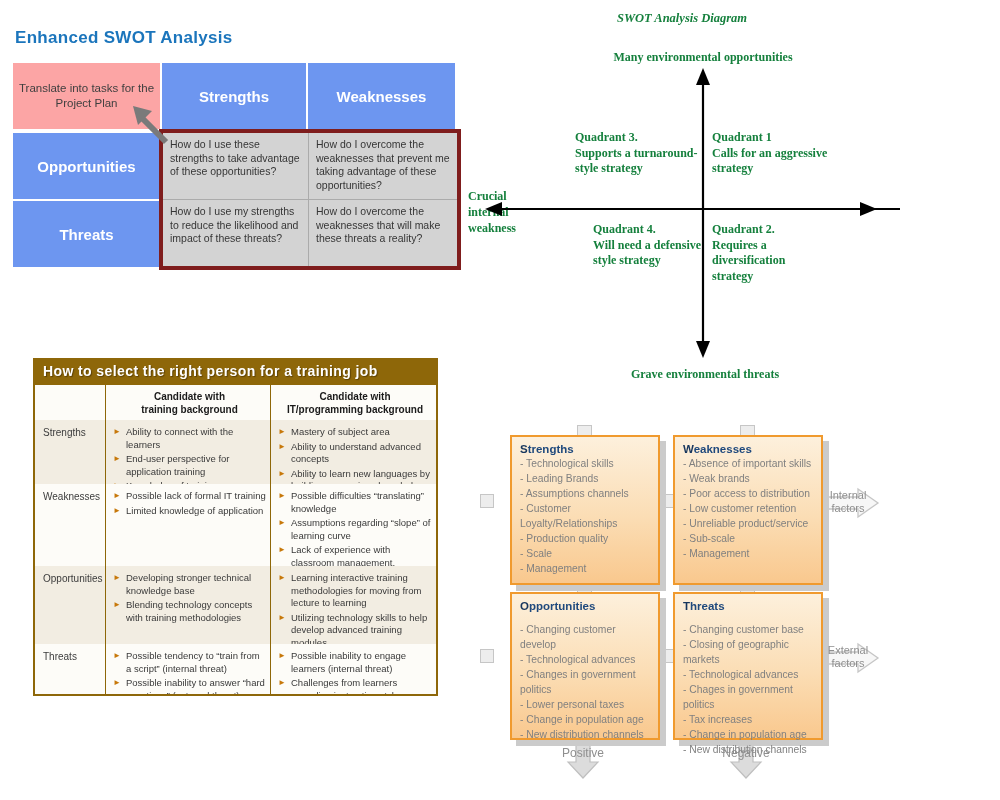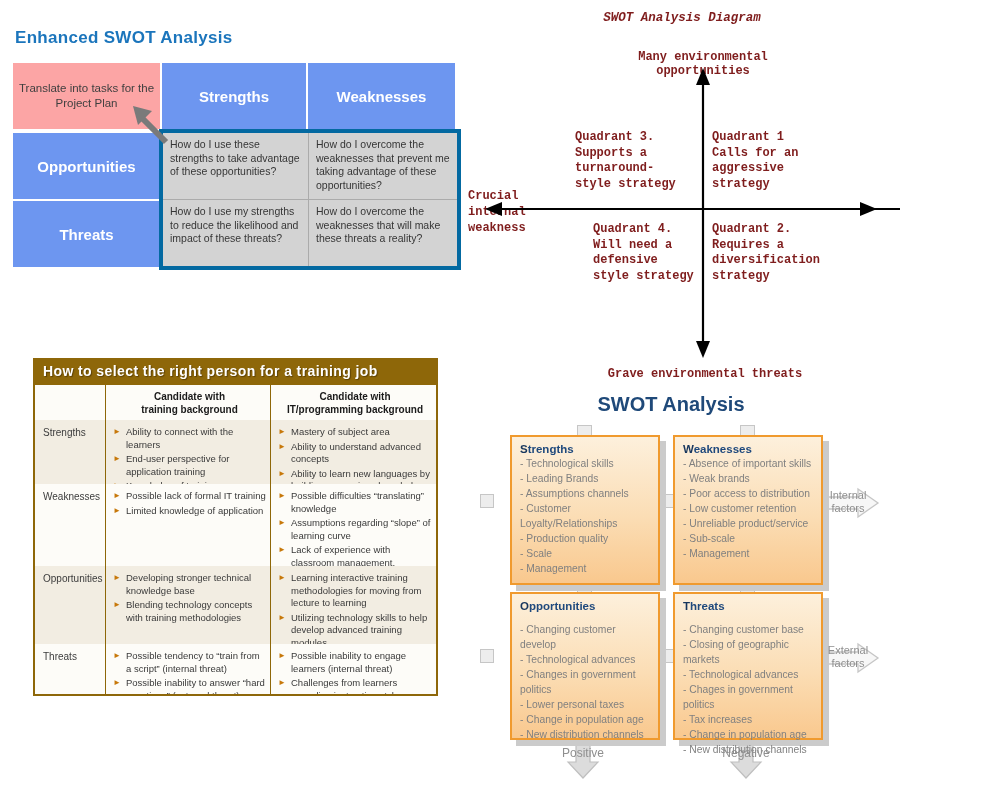--- a/index.html
+++ b/index.html
@@ -12,27 +12,27 @@
   .ea-title{left:15px;top:28px;font-size:17px;font-weight:bold;color:#1B75BC;letter-spacing:.3px;}
   .ea-cell{display:flex;align-items:center;justify-content:center;text-align:center;box-sizing:border-box;}
   .ea-corner{left:13px;top:63px;width:147px;height:66px;background:#fca5a5;color:#3F3F3F;
              font-size:11.5px;line-height:15px;padding:4px;}
   .ea-blue{background:#6D96F0;color:#fff;font-weight:bold;font-size:15px;}
   .ea-ch1{left:162px;top:63px;width:144px;height:66px;}
   .ea-ch2{left:308px;top:63px;width:147px;height:66px;}
   .ea-rh1{left:13px;top:133px;width:147px;height:66px;}
   .ea-rh2{left:13px;top:201px;width:147px;height:66px;}
   .ea-thick{left:159px;top:129px;width:302px;height:141px;box-sizing:border-box;
-            border:4px solid #0369a1;display:grid;grid-template-columns:145px 1fr;
+            border:4px solid #7f1d1d;display:grid;grid-template-columns:145px 1fr;
             grid-template-rows:1fr 1fr;gap:1px;background:#ABABAB;}
   .ea-q{background:#D3D3D3;color:#363636;font-size:10.5px;line-height:13.5px;
         padding:5px 7px;overflow:hidden;}
 
   
-  .qd{font-family:Liberation Mono, monospace;color:#7f1d1d;}
+  .qd{font-family:Liberation Serif, serif;color:#15803d;}
   .qd-title{left:587px;top:11px;width:190px;text-align:center;font-size:12.5px;
             font-weight:bold;font-style:italic;}
   .qd-top{left:593px;top:50px;width:220px;text-align:center;font-size:12px;font-weight:600;}
   .qd-bottom{left:595px;top:367px;width:220px;text-align:center;font-size:12px;font-weight:600;}
   .qd-left{left:468px;top:188px;width:60px;font-size:12px;font-weight:600;line-height:16px;}
   .qd-right{left:882px;top:188px;width:70px;font-size:12px;font-weight:600;line-height:16px;}
   .qd-q{font-size:12px;font-weight:600;line-height:15.5px;}
   .qd-q3{left:575px;top:130px;width:125px;}
   .qd-q1{left:712px;top:130px;width:130px;}
   .qd-q4{left:593px;top:222px;width:110px;}
@@ -248,21 +248,20 @@
           <div class="ti">
               <span class="blt">►</span>
               <span class="tit">Challenges from learners regarding instruction style (external threat)</span>
             </div>
         </div>
       </div>
 
     </div>
   </div>
 
-  <div class="abs sw-title">SWOT Analysis</div>
 
   <div class="abs tab" style="left:577px;top:425px;width:15px;height:12px;"></div>
   <div class="abs tab" style="left:740px;top:425px;width:15px;height:12px;"></div>
   <div class="abs tab" style="left:577px;top:582px;width:15px;height:12px;"></div>
   <div class="abs tab" style="left:740px;top:582px;width:15px;height:12px;"></div>
   <div class="abs tab" style="left:480px;top:494px;width:14px;height:14px;"></div>
   <div class="abs tab" style="left:480px;top:649px;width:14px;height:14px;"></div>
   <div class="abs tab" style="left:660px;top:494px;width:15px;height:14px;"></div>
   <div class="abs tab" style="left:660px;top:649px;width:15px;height:14px;"></div>
 

